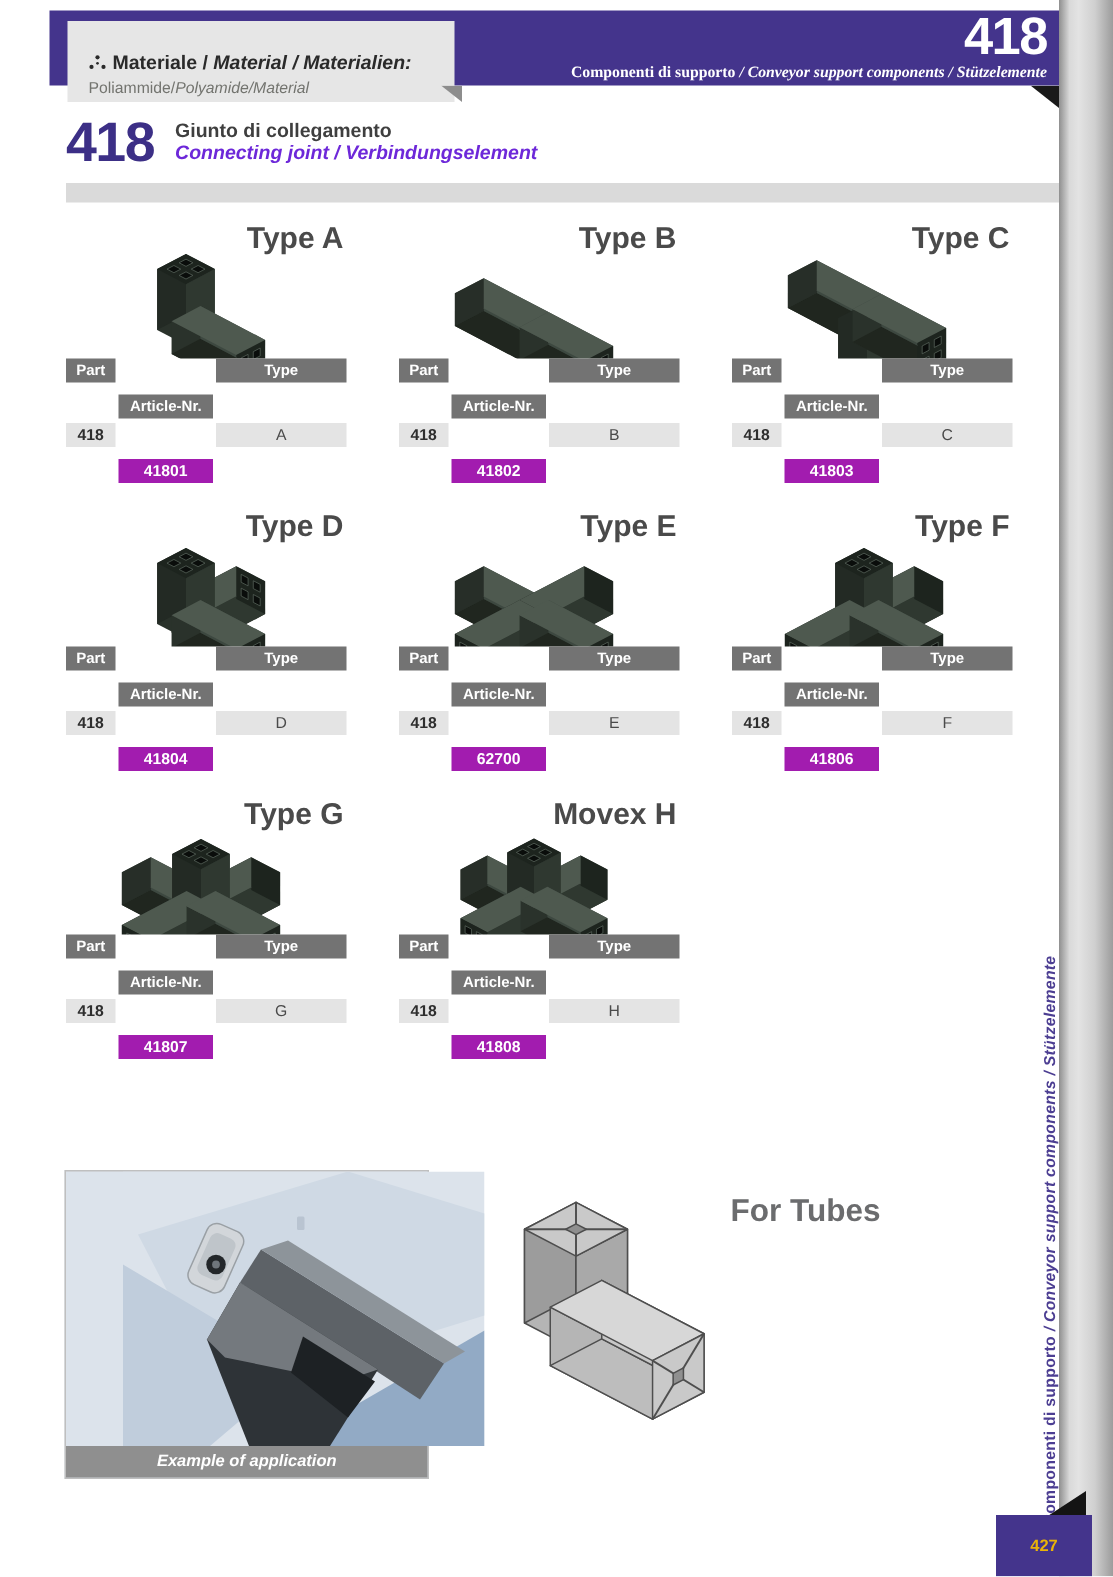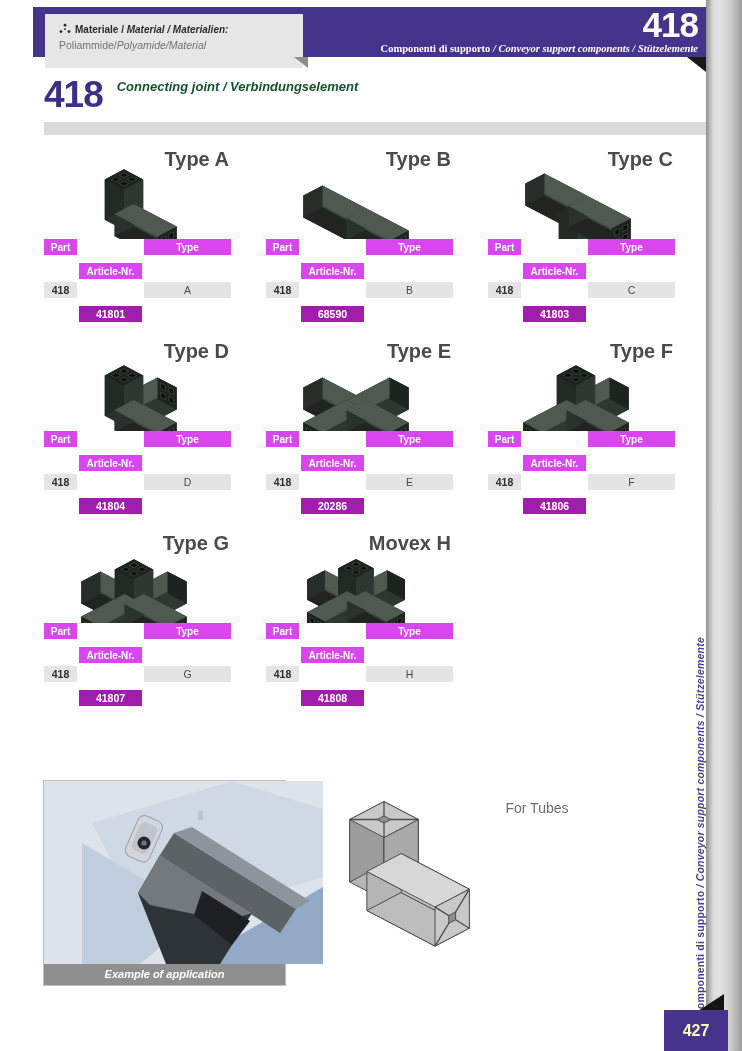--- a/index.html
+++ b/index.html
@@ -21,70 +21,70 @@
   .band-inner{position:absolute;right:8px;top:0;text-align:right;color:#fff;}
   .band-code{font-size:35px;font-weight:bold;line-height:36px;letter-spacing:-1px;}
   .band-cat{font-size:10.5px;font-weight:bold;margin-top:0;line-height:12px;font-family:Liberation Serif, serif;}
   .band-cat .it2{font-style:italic;}
   .band-fold{position:absolute;left:687px;top:57px;width:19px;height:15px;background:#191919;
     -webkit-clip-path:polygon(0 0,100% 0,100% 100%);clip-path:polygon(0 0,100% 0,100% 100%);}
 
   
   .mat-box{position:absolute;left:45px;top:14px;width:258px;height:54px;background:#e6e6e6;
     padding:9px 0 0 14px;box-sizing:border-box;}
-  .mat-title{font-size:10px;font-weight:bold;color:#2a2a2a;}
+  .mat-title{font-size:13px;font-weight:bold;color:#2a2a2a;margin-top:11px;}
   .mat-title .it2{font-style:italic;}
   .mat-val{font-size:10.5px;color:#73746f;margin-top:3px;}
   .mat-val .it2{font-style:italic;}
   .mat-icon{display:inline-block;vertical-align:-1px;margin-right:4px;}
   .mat-fold{position:absolute;left:294px;top:57px;width:14px;height:11px;background:#8d8d8d;
     -webkit-clip-path:polygon(0 0,100% 0,100% 100%);clip-path:polygon(0 0,100% 0,100% 100%);}
 
   
   .title-block{position:absolute;left:44px;top:76px;height:44px;display:flex;align-items:flex-start;}
   .tb-code{font-size:37px;font-weight:bold;color:#3c2f86;line-height:38px;letter-spacing:-1px;}
   .tb-txt{margin-left:14px;padding-top:3px;}
   .tb-name{font-size:13px;font-weight:bold;color:#3f3f3f;line-height:15px;}
-  .tb-sub{font-size:13px;font-weight:bold;font-style:italic;color:#14532d;line-height:16px;}
+  .tb-sub{font-size:13px;font-weight:bold;font-style:italic;color:#6d28d9;line-height:16px;}
   .divider{position:absolute;left:44px;top:122px;width:662px;height:13px;background:#dadada;}
 
   
   .grid{position:absolute;left:44px;top:148px;display:grid;
     grid-template-columns:repeat(3,187px);column-gap:35px;row-gap:18px;}
   .card{position:relative;width:187px;height:174px;background:#fff;}
   .type-label{position:absolute;top:0;right:2px;font-size:20px;font-weight:bold;color:#4a4a4a;}
   .joint{position:absolute;left:0;top:14px;width:187px;height:122px;}
   .ptable{position:absolute;left:0;bottom:0;width:187px;}
   .prow{display:flex;gap:2px;background:#fff;}
   .prow + .prow{margin-top:3px;}
   .pcell{display:flex;align-items:center;justify-content:center;height:16px;box-sizing:border-box;}
   .c-part{flex:0 0 33px;}
   .c-art{flex:0 0 63px;margin-top:24px;}
   .c-type{flex:1 1 auto;}
-  .phead .pcell{background:#d946ef;color:#fff;font-size:10px;font-weight:bold;}
+  .phead .pcell{background:#737373;color:#fff;font-size:10px;font-weight:bold;}
   .pdata .pcell{background:#e4e4e4;font-size:10.5px;color:#4a4a4a;}
   .pdata .c-part{font-weight:bold;color:#2e2e2e;}
   .pdata .c-art{background:#a21caf;color:#fff;font-weight:bold;}
 
   
   .photo{position:absolute;left:43px;top:780px;width:243px;height:206px;border:1px solid #bfbfbf;
     box-sizing:border-box;background:#dce3eb;padding-left:38px;}
   .photo svg{display:block;}
   .photo-caption{position:absolute;left:0;bottom:0;width:100%;height:21px;background:#8f8f8f;
     color:#fff;font-size:11px;font-weight:bold;font-style:italic;text-align:center;line-height:21px;}
   .tubes-fig{position:absolute;left:318px;top:786px;width:185px;height:190px;}
   .tubes-note{position:absolute;left:432px;top:795px;width:210px;text-align:center;
-    font-size:14px;font-weight:normal;color:#6b6c6e;line-height:26px;}
+    font-size:21px;font-weight:bold;color:#6b6c6e;line-height:26px;}
 
   
   .logo{position:absolute;left:44px;top:1048px;font-family:"DejaVu Serif",serif;
     font-size:23px;font-weight:bold;font-style:italic;color:#0c4a6e;letter-spacing:.5px;}
   .logo sup{font-size:9px;vertical-align:10px;}
   .page-box{position:absolute;left:664px;top:1010px;width:64px;height:41px;background:#44348c;
-    color:#fef9c3;font-size:16px;font-weight:bold;display:flex;align-items:center;justify-content:center;}
+    color:#eab308;font-size:11px;font-weight:bold;display:flex;align-items:center;justify-content:center;}
   .corner-fold{position:absolute;left:698px;top:994px;width:26px;height:17px;background:#141414;
     -webkit-clip-path:polygon(0 100%,100% 100%,100% 0);clip-path:polygon(0 100%,100% 100%,100% 0);}
 </style>
 </head>
 <body>
 
 <div class="page">
 
   <div class="right-strip"></div>
 
@@ -115,20 +115,21 @@
     </div>
     <div class="mat-val">
       <span>Poliammide/</span><span class="it2">Polyamide/Material</span>
     </div>
   </div>
   <div class="mat-fold"></div>
 
   <div class="title-block">
     <div class="tb-code">418</div>
     <div class="tb-txt">
+      <div class="tb-name">Giunto di collegamento</div>
       <div class="tb-sub">Connecting joint / Verbindungselement</div>
     </div>
   </div>
   <div class="divider"></div>
 
   <div class="grid">
 
     <div class="card">
       <div class="type-label">Type A</div>
       <div class="joint">
@@ -188,21 +189,21 @@
           </svg>
       </div>
       <div class="ptable">
         <div class="prow phead">
           <div class="pcell c-part">Part</div>
           <div class="pcell c-art">Article-Nr.</div>
           <div class="pcell c-type">Type</div>
         </div>
         <div class="prow pdata">
           <div class="pcell c-part">418</div>
-          <div class="pcell c-art">68590</div>
+          <div class="pcell c-art">41802</div>
           <div class="pcell c-type">B</div>
         </div>
       </div>
     </div>
 
     <div class="card">
       <div class="type-label">Type C</div>
       <div class="joint">
         <svg width="187" height="122">
             <polygon points="80.3904,65.9432 80.3904,44.1032 37.270399999999995,21.563200000000002 37.270399999999995,43.403200000000005" fill="#2a322b"></polygon>
@@ -322,21 +323,21 @@
           </svg>
       </div>
       <div class="ptable">
         <div class="prow phead">
           <div class="pcell c-part">Part</div>
           <div class="pcell c-art">Article-Nr.</div>
           <div class="pcell c-type">Type</div>
         </div>
         <div class="prow pdata">
           <div class="pcell c-part">418</div>
-          <div class="pcell c-art">20286</div>
+          <div class="pcell c-art">62700</div>
           <div class="pcell c-type">E</div>
         </div>
       </div>
     </div>
 
     <div class="card">
       <div class="type-label">Type F</div>
       <div class="joint">
         <svg width="187" height="122">
             <polygon points="78.3904,67.8968 78.3904,46.056799999999996 121.5104,23.516799999999996 121.5104,45.3568" fill="#232a24"></polygon>

